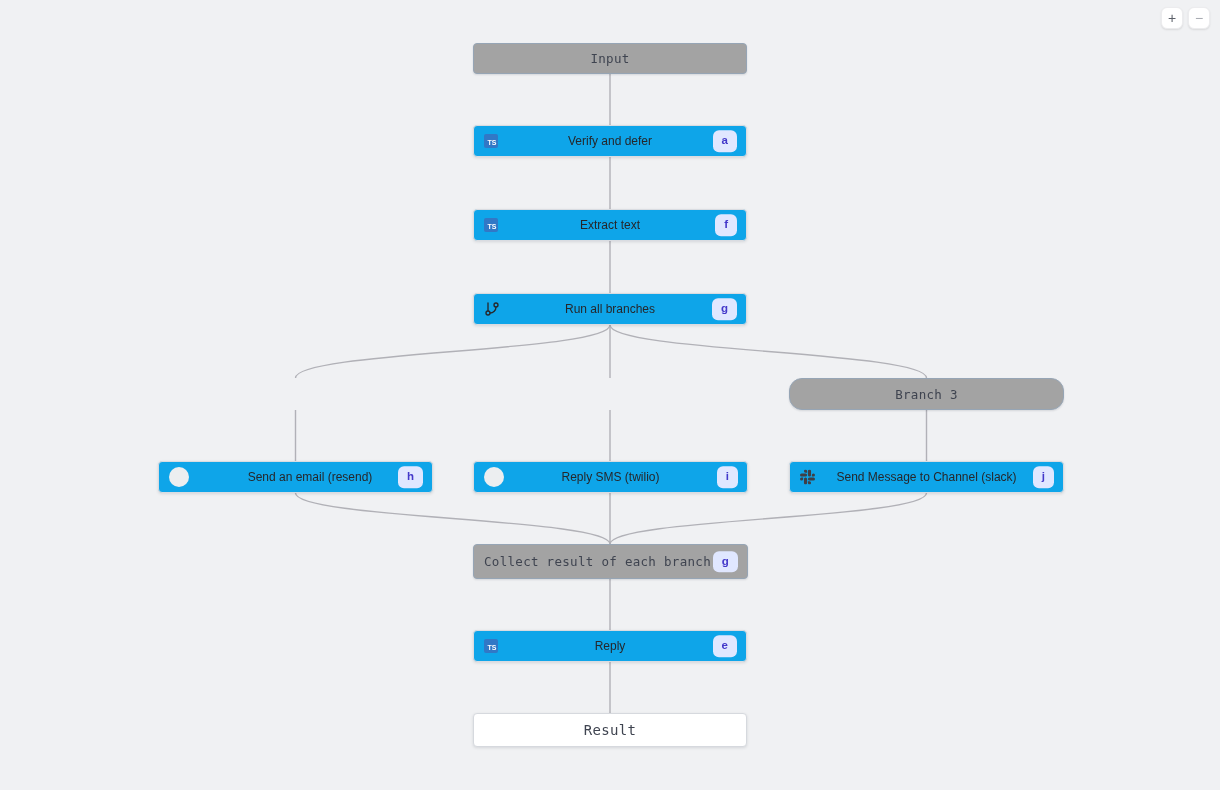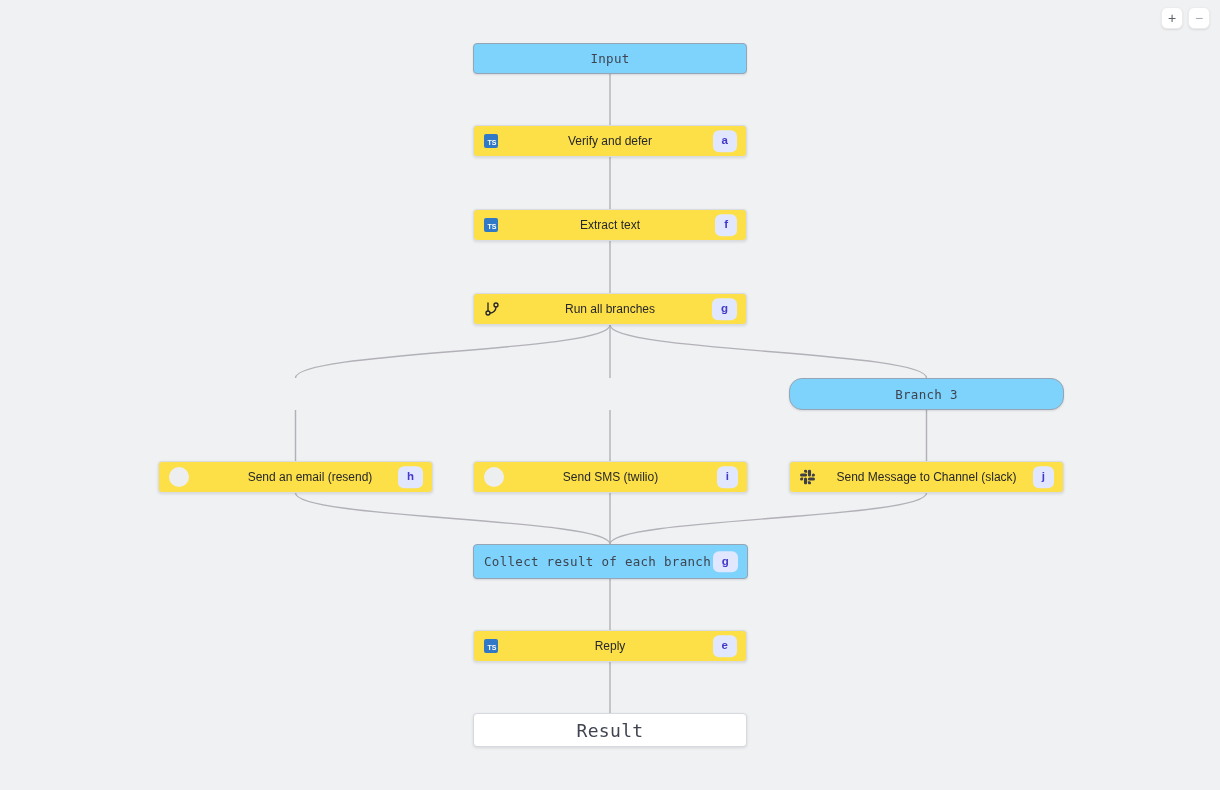--- a/index.html
+++ b/index.html
@@ -19,41 +19,41 @@
     align-items: center;
     justify-content: center;
     border-radius: 4px;
     font-size: 12px;
     cursor: default;
   }
   .node .label { position: relative; z-index: 2; }
 
   
   .node.header {
-    background: #7dd3fc;
+    background: #a3a3a3;
     border: 1px solid #96a5b5;
     box-shadow: 0 1px 2px rgba(15, 23, 42, 0.12);
     font-family: "DejaVu Sans Mono", "Liberation Mono", monospace;
     font-size: 12.5px;
     color: #3f4450;
     letter-spacing: 0.3px;
   }
   .node.result {
     background: #ffffff;
     border: 1px solid #d6d9de;
     box-shadow: 0 1px 3px rgba(15, 23, 42, 0.12);
     font-family: "DejaVu Sans Mono", "Liberation Mono", monospace;
-    font-size: 18px;
+    font-size: 14px;
     color: #3f4450;
     letter-spacing: 0.3px;
   }
 
   
   .node.task {
-    background: #fde047;
+    background: #0ea5e9;
     border: 1px solid #d9dce1;
     box-shadow: 0 1px 3px rgba(15, 23, 42, 0.12);
     color: #26272b;
   }
 
   .badge {
     position: absolute;
     right: 9px;
     top: 50%;
     transform: translateY(-50%);
@@ -187,21 +187,21 @@
       <span class="faded-logo"></span>
     </span>
     <span class="label">Send an email (resend)</span>
     <span class="badge">h</span>
   </div>
 
   <div class="node task" style="left:473px; top:461px; width:275px; height:32px;">
     <span class="icon-slot">
       <span class="faded-logo"></span>
     </span>
-    <span class="label">Send SMS (twilio)</span>
+    <span class="label">Reply SMS (twilio)</span>
     <span class="badge">i</span>
   </div>
 
   <div class="node task" style="left:789px; top:461px; width:275px; height:32px;">
     <span class="icon-slot">
       <svg class="slack-glyph" width="15" height="15" viewBox="0 0 24 24" fill="currentColor">
         <path d="M5.042 15.165a2.528 2.528 0 0 1-2.52 2.523A2.528 2.528 0 0 1 0 15.165a2.527 2.527 0 0 1 2.522-2.52h2.52v2.52zM6.313 15.165a2.527 2.527 0 0 1 2.521-2.52 2.527 2.527 0 0 1 2.521 2.52v6.313A2.528 2.528 0 0 1 8.834 24a2.528 2.528 0 0 1-2.521-2.522v-6.313zM8.834 5.042a2.528 2.528 0 0 1-2.521-2.52A2.528 2.528 0 0 1 8.834 0a2.528 2.528 0 0 1 2.521 2.522v2.52H8.834zM8.834 6.313a2.528 2.528 0 0 1 2.521 2.521 2.528 2.528 0 0 1-2.521 2.521H2.522A2.528 2.528 0 0 1 0 8.834a2.528 2.528 0 0 1 2.522-2.521h6.312zM18.956 8.834a2.528 2.528 0 0 1 2.522-2.521A2.528 2.528 0 0 1 24 8.834a2.528 2.528 0 0 1-2.522 2.521h-2.522V8.834zM17.688 8.834a2.528 2.528 0 0 1-2.523 2.521 2.527 2.527 0 0 1-2.52-2.521V2.522A2.527 2.527 0 0 1 15.165 0a2.528 2.528 0 0 1 2.523 2.522v6.312zM15.165 18.956a2.528 2.528 0 0 1 2.523 2.522A2.528 2.528 0 0 1 15.165 24a2.527 2.527 0 0 1-2.52-2.522v-2.522h2.52zM15.165 17.688a2.527 2.527 0 0 1-2.52-2.523 2.526 2.526 0 0 1 2.52-2.52h6.313A2.527 2.527 0 0 1 24 15.165a2.528 2.528 0 0 1-2.522 2.523h-6.313z"></path>
       </svg>
     </span>
     <span class="label">Send Message to Channel (slack)</span>

